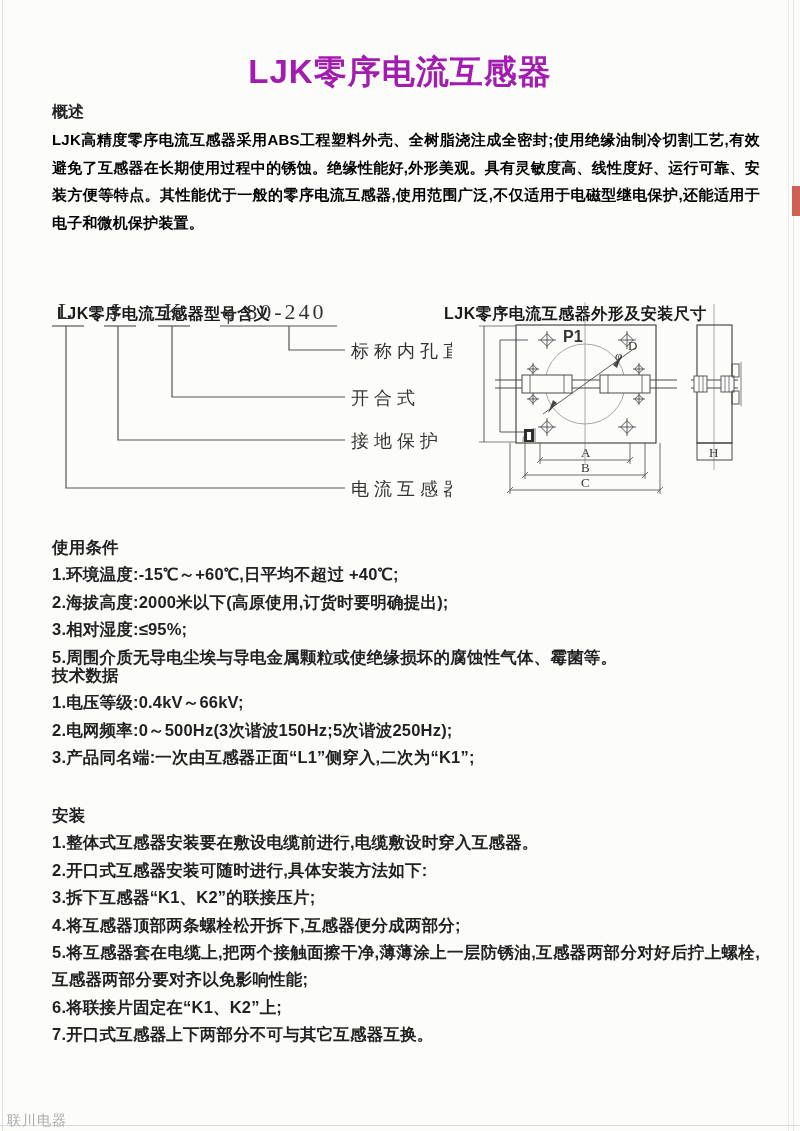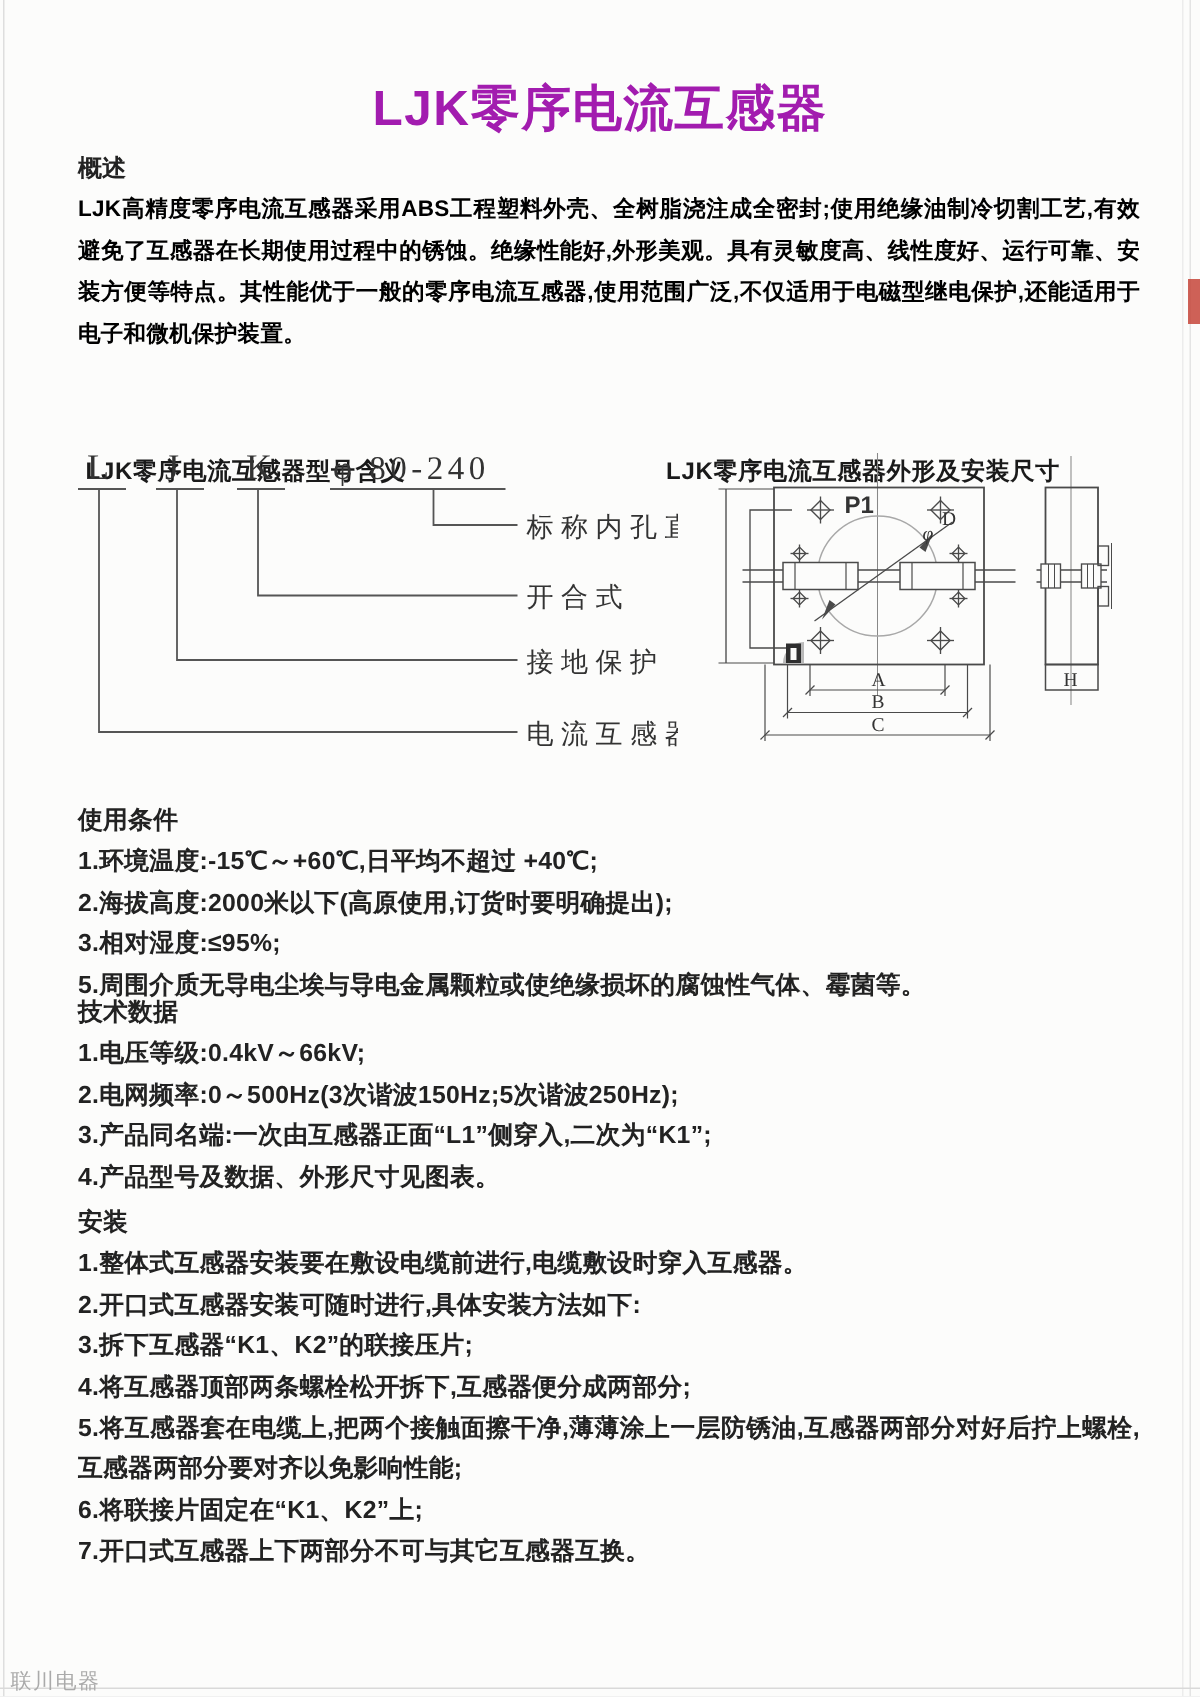--- a/index.html
+++ b/index.html
@@ -212,21 +212,20 @@
     <div>2.海拔高度:2000米以下(高原使用,订货时要明确提出);</div>
     <div>3.相对湿度:≤95%;</div>
     <div>5.周围介质无导电尘埃与导电金属颗粒或使绝缘损坏的腐蚀性气体、霉菌等。</div>
   </div>
 
   <div class="list-block" style="top:662px;">
     <div class="heading">技术数据</div>
     <div>1.电压等级:0.4kV～66kV;</div>
     <div>2.电网频率:0～500Hz(3次谐波150Hz;5次谐波250Hz);</div>
     <div>3.产品同名端:一次由互感器正面“L1”侧穿入,二次为“K1”;</div>
-    <div>4.产品型号及数据、外形尺寸见图表。</div>
   </div>
 
   <div class="list-block" style="top:802px;">
     <div class="heading">安装</div>
     <div>1.整体式互感器安装要在敷设电缆前进行,电缆敷设时穿入互感器。</div>
     <div>2.开口式互感器安装可随时进行,具体安装方法如下:</div>
     <div>3.拆下互感器“K1、K2”的联接压片;</div>
     <div>4.将互感器顶部两条螺栓松开拆下,互感器便分成两部分;</div>
     <div>5.将互感器套在电缆上,把两个接触面擦干净,薄薄涂上一层防锈油,互感器两部分对好后拧上螺栓,互感器两部分要对齐以免影响性能;</div>
     <div>6.将联接片固定在“K1、K2”上;</div>

